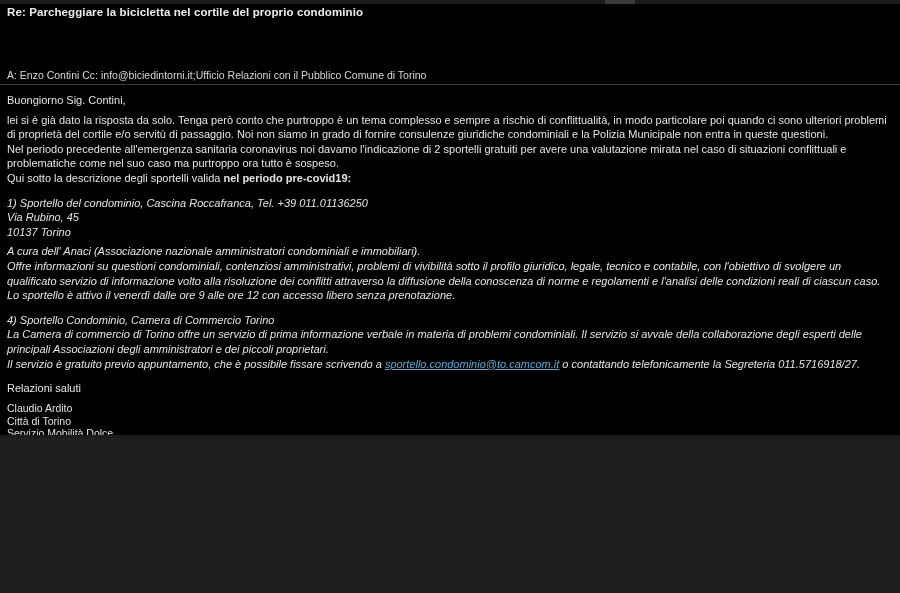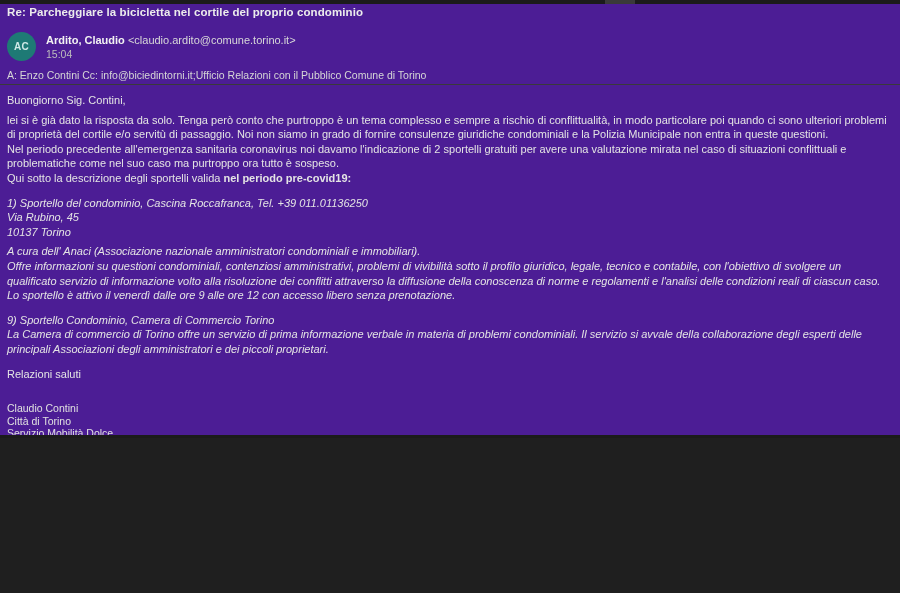--- a/index.html
+++ b/index.html
@@ -7,21 +7,21 @@
     margin: 0; padding: 0;
     width: 900px; height: 593px;
     background: #1f1f1f;
     color: #e8e8e8;
     font-family: "Liberation Sans", sans-serif;
     overflow: hidden;
   }
   #app {
     position: relative;
     width: 900px; height: 438px;
-    background: #4c1d95;
+    background: #000000;
     overflow: hidden;
   }
   .topstrip {
     position: absolute;
     top: 0; left: 0;
     width: 900px; height: 4px;
     background: #1b1b1b;
   }
   .topstrip .nub {
     position: absolute;
@@ -195,28 +195,20 @@
 <body>
 
 <div id="app">
 
   <div class="topstrip">
     <div class="nub"></div>
   </div>
 
   <div class="subject">Re: Parcheggiare la bicicletta nel cortile del proprio condominio</div>
 
-  <div class="hdr">
-    <div class="avatar">AC</div>
-    <div class="from-line">
-      <span class="from-name">Ardito, Claudio</span>
-      <span class="from-addr">&lt;claudio.ardito@comune.torino.it&gt;</span>
-    </div>
-    <div class="time">15:04</div>
-  </div>
 
   <div class="recipients">A: Enzo Contini Cc: info@biciedintorni.it;Ufficio Relazioni con il Pubblico Comune di Torino</div>
 
   <div class="divider"></div>
 
   <div class="body">
     <p>Buongiorno Sig. Contini,</p>
     <div class="gap-sm"></div>
     <p>lei si è già dato la risposta da solo. Tenga però conto che purtroppo è un tema complesso e sempre a rischio di conflittualità, in modo particolare poi quando ci sono ulteriori problemi di proprietà del cortile e/o servitù di passaggio. Noi non siamo in grado di fornire consulenze giuridiche condominiali e la Polizia Municipale non entra in queste questioni.</p>
     <p>Nel periodo precedente all'emergenza sanitaria coronavirus noi davamo l'indicazione di 2 sportelli gratuiti per avere una valutazione mirata nel caso di situazioni conflittuali e problematiche come nel suo caso ma purtroppo ora tutto è sospeso.</p>
@@ -225,28 +217,31 @@
     </p>
     <div class="gap"></div>
     <p class="i">1) Sportello del condominio, Cascina Roccafranca, Tel. +39 011.01136250</p>
     <p class="i">Via Rubino, 45</p>
     <p class="i">10137 Torino</p>
     <div class="gap-sm"></div>
     <p class="i">A cura dell' Anaci (Associazione nazionale amministratori condominiali e immobiliari).</p>
     <p class="i">Offre informazioni su questioni condominiali, contenziosi amministrativi, problemi di vivibilità sotto il profilo giuridico, legale, tecnico e contabile, con l'obiettivo di svolgere un qualificato servizio di informazione volto alla risoluzione dei conflitti attraverso la diffusione della conoscenza di norme e regolamenti e l'analisi delle condizioni reali di ciascun caso.</p>
     <p class="i">Lo sportello è attivo il venerdì dalle ore 9 alle ore 12 con accesso libero senza prenotazione.</p>
     <div class="gap"></div>
-    <p class="i">9) Sportello Condominio, Camera di Commercio Torino</p>
+    <p class="i">4) Sportello Condominio, Camera di Commercio Torino</p>
     <p class="i">La Camera di commercio di Torino offre un servizio di prima informazione verbale in materia di problemi condominiali. Il servizio si avvale della collaborazione degli esperti delle principali Associazioni degli amministratori e dei piccoli proprietari.</p>
+    <p class="i">
+      <span>Il servizio è gratuito previo appuntamento, che è possibile fissare scrivendo a </span><a class="link" href="#">sportello.condominio@to.camcom.it</a><span> o contattando telefonicamente la Segreteria 011.5716918/27.</span>
+    </p>
     <div class="gap"></div>
     <p>Relazioni saluti</p>
   </div>
 
   <div class="sig">
-    <div>Claudio Contini</div>
+    <div>Claudio Ardito</div>
     <div>Città di Torino</div>
     <div>Servizio Mobilità Dolce</div>
     <div><span>Tel. </span><a class="ulink" href="#">+57.59550391913</a></div>
     <div>Piazza San Giovanni 5</div>
     <div>10122 Torino</div>
   </div>
 
   <div class="logo">
     <div class="turin">TURIN</div>
     <div class="finalist">Finalist 2022</div>

